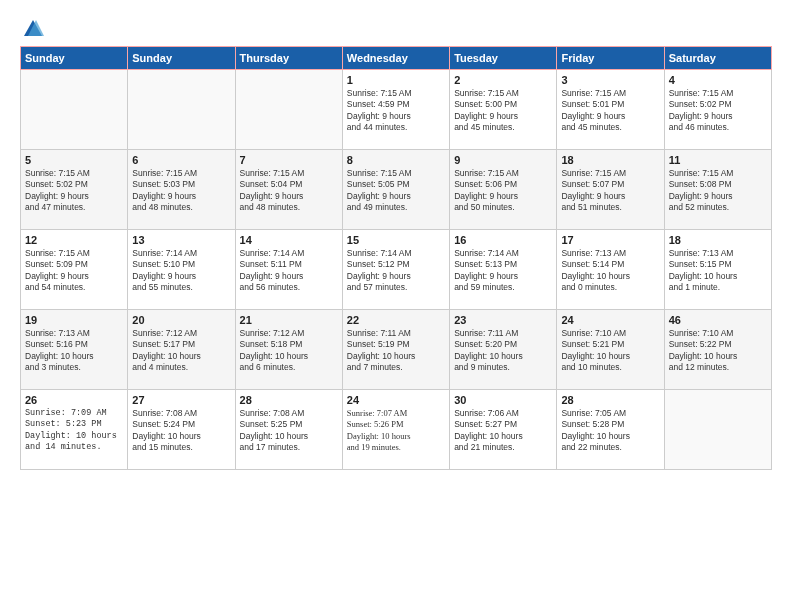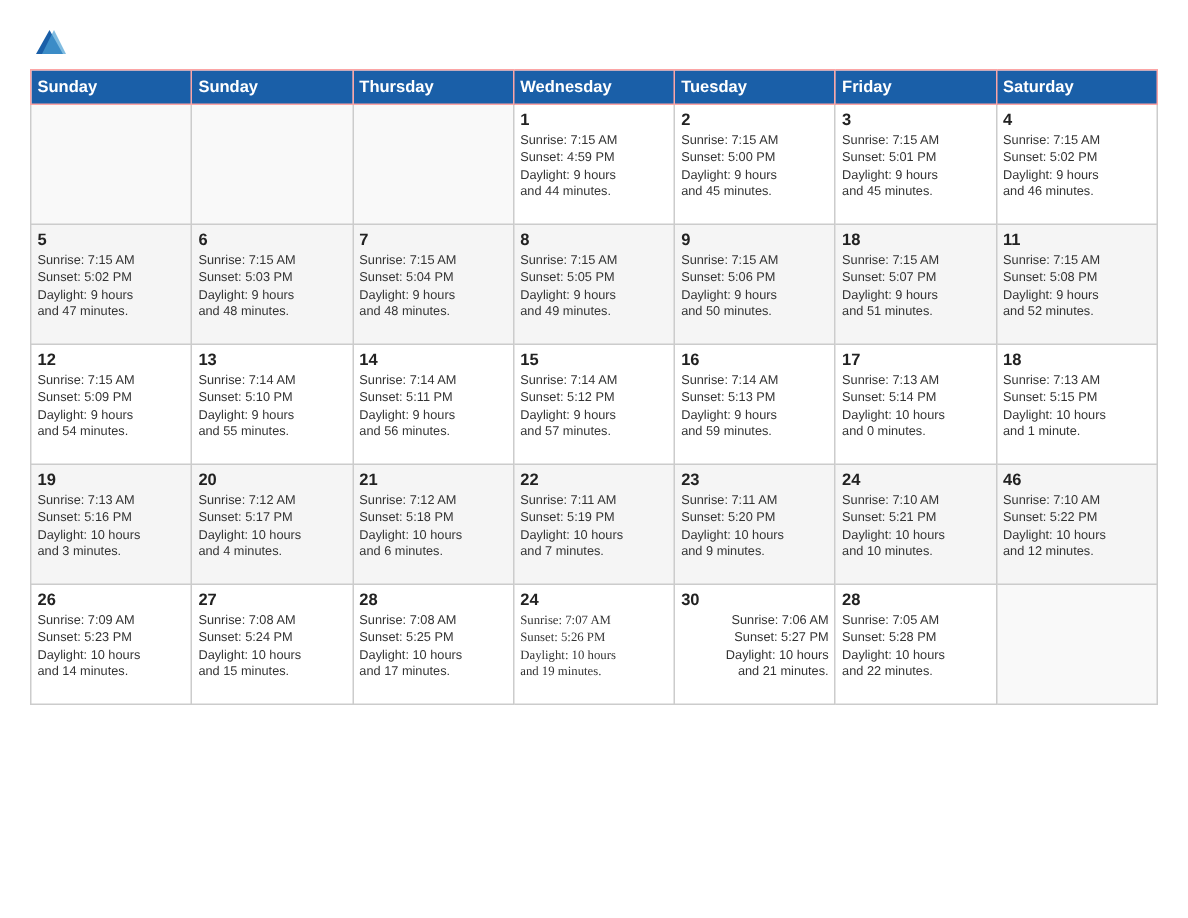--- a/index.html
+++ b/index.html
@@ -299,21 +299,21 @@
             <span class="day-num">46</span>
             <div class="cell-text" style="white-space: pre-line;">Sunrise: 7:10 AM
 Sunset: 5:22 PM
 Daylight: 10 hours
 and 12 minutes.</div>
           </td>
         </tr>
         <tr>
           <td>
             <span class="day-num">26</span>
-            <div class="cell-text" style="white-space: pre-line;">Sunrise: 7:09 AM
+            <div class="cell-text" style="white-space: pre-line; font-family: Liberation Mono, monospace;">Sunrise: 7:09 AM
 Sunset: 5:23 PM
 Daylight: 10 hours
 and 14 minutes.</div>
           </td>
           <td>
             <span class="day-num">27</span>
             <div class="cell-text" style="white-space: pre-line;">Sunrise: 7:08 AM
 Sunset: 5:24 PM
 Daylight: 10 hours
 and 15 minutes.</div>
@@ -327,21 +327,21 @@
           </td>
           <td>
             <span class="day-num">24</span>
             <div class="cell-text" style="white-space: pre-line; font-family: Liberation Serif, serif;">Sunrise: 7:07 AM
 Sunset: 5:26 PM
 Daylight: 10 hours
 and 19 minutes.</div>
           </td>
           <td>
             <span class="day-num">30</span>
-            <div class="cell-text" style="white-space: pre-line; text-align: right;">Sunrise: 7:06 AM
+            <div class="cell-text" style="white-space: pre-line;">Sunrise: 7:06 AM
 Sunset: 5:27 PM
 Daylight: 10 hours
 and 21 minutes.</div>
           </td>
           <td>
             <span class="day-num">28</span>
             <div class="cell-text" style="white-space: pre-line;">Sunrise: 7:05 AM
 Sunset: 5:28 PM
 Daylight: 10 hours
 and 22 minutes.</div>

